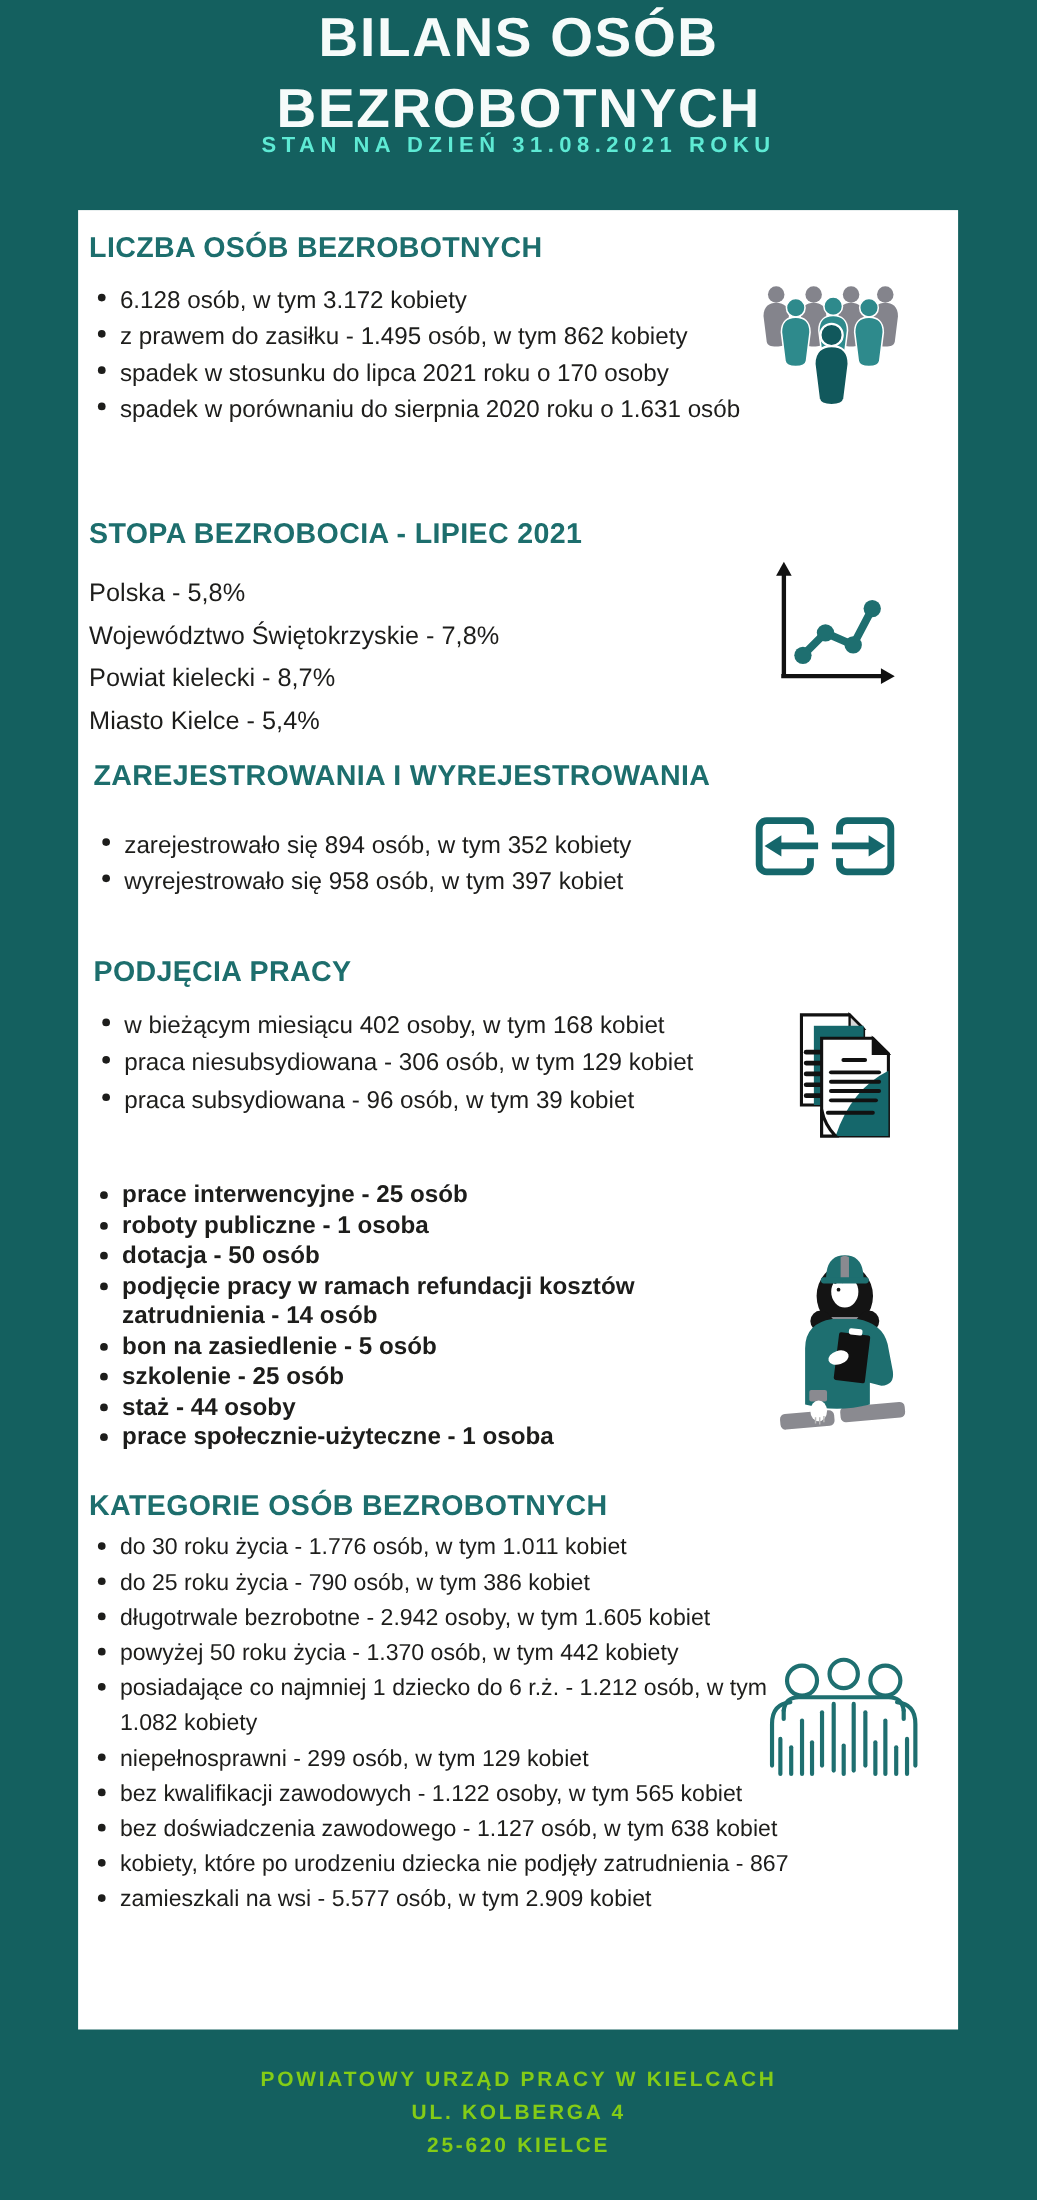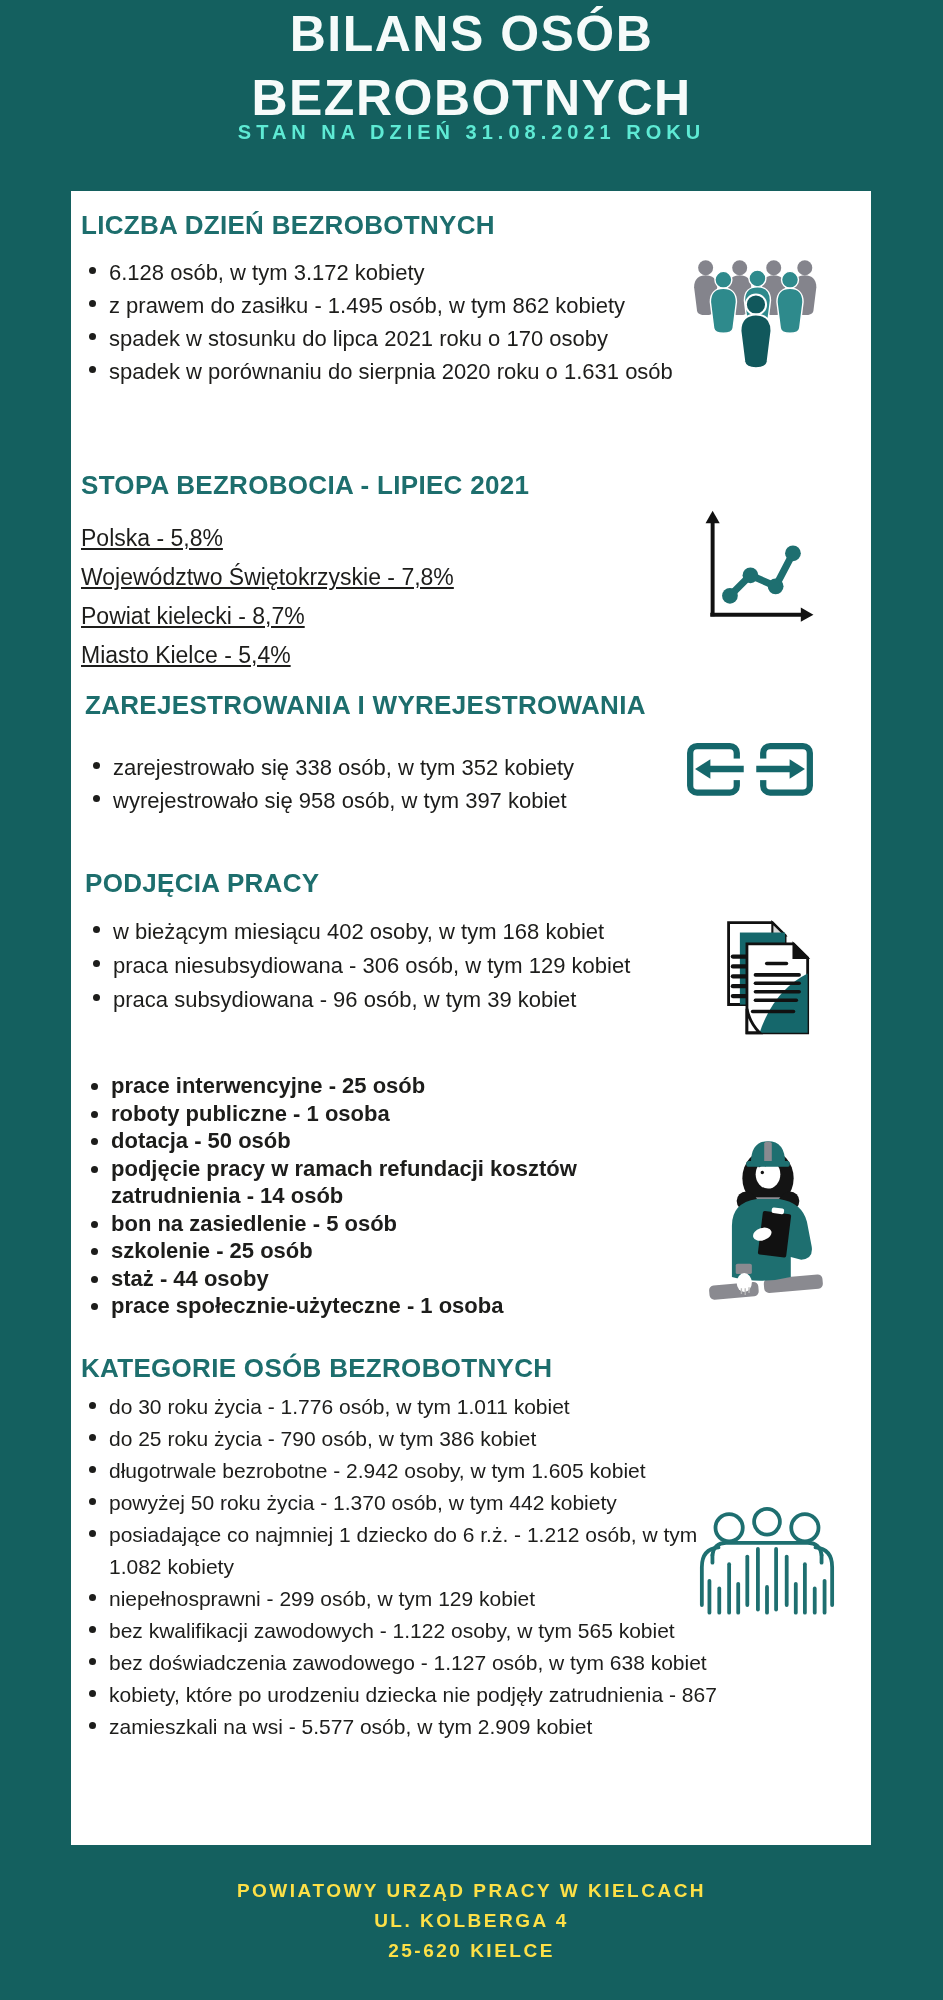--- a/index.html
+++ b/index.html
@@ -27,21 +27,21 @@
   .sec-heading{
     color:#1D6E6D;font-weight:bold;font-size:26px;letter-spacing:.3px;line-height:30px;
   }
   ul.items{list-style:none;margin:0;padding:0;}
   li.item{
     position:relative;padding-left:28px;color:#1D1D1B;font-size:22px;
   }
   li.item::before{
     content:"";position:absolute;left:8px;top:.52em;width:7px;height:7px;border-radius:50%;background:#1D1D1B;
   }
-  .no-bullet li.item{padding-left:0;text-decoration:underline;}
+  .no-bullet li.item{padding-left:0;}
   .no-bullet li.item::before{display:none;}
 
   .sec-1{left:10px;top:19px;width:600px;}  .sec-1 .items{margin-top:16px;} .sec-1 li{line-height:33px;}
   .sec-2{left:10px;top:279px;width:600px;} .sec-2 .items{margin-top:19px;} .sec-2 li{line-height:39px;font-size:23px;}
   .sec-3{left:14px;top:499px;width:600px;} .sec-3 .items{margin-top:31px;} .sec-3 li{line-height:33px;}
   .sec-4{left:14px;top:677px;width:600px;} .sec-4 .items{margin-top:17px;} .sec-4 li{line-height:34px;}
   .sec-5{left:12px;top:869px;width:560px;} .sec-5 .items{margin-top:12px;font-weight:bold;}  .sec-5 li{line-height:27.5px;}
   .sec-6{left:10px;top:1162px;width:645px;}.sec-6 .items{margin-top:8px;}  .sec-6 li{line-height:32px;font-size:21px;}
 
   
@@ -50,37 +50,37 @@
   .icon-crowd  {left:608px;top:53px;  width:148px;height:134px;}
   .icon-chart  {left:618px;top:315px; width:126px;height:126px;}
   .icon-arrows {left:612px;top:546px; width:134px;height:64px;}
   .icon-docs   {left:642px;top:726px; width:106px;height:120px;}
   .icon-worker {left:630px;top:934px; width:134px;height:188px;}
   .icon-team   {left:620px;top:1308px;width:152px;height:150px;}
 
   
   .footer{
     position:absolute;left:0;right:0;top:1876px;text-align:center;
-    color:#fde047;font-weight:bold;font-size:19px;line-height:30px;letter-spacing:2.5px;
+    color:#84cc16;font-weight:bold;font-size:19px;line-height:30px;letter-spacing:2.5px;
   }
 </style>
 </head>
 <body>
 
 <div class="poster">
 
   <div class="title">
     <span class="title-inner">BILANS OSÓB BEZROBOTNYCH</span>
   </div>
   <div class="subtitle">STAN NA DZIEŃ 31.08.2021 ROKU</div>
 
   <div class="card">
 
     <div class="section sec-1">
-      <div class="sec-heading">LICZBA DZIEŃ BEZROBOTNYCH</div>
+      <div class="sec-heading">LICZBA OSÓB BEZROBOTNYCH</div>
       <ul class="items">
         <li class="item">6.128 osób, w tym 3.172 kobiety</li>
         <li class="item">z prawem do zasiłku - 1.495 osób, w tym 862 kobiety</li>
         <li class="item">spadek w stosunku do lipca 2021 roku o 170 osoby</li>
         <li class="item">spadek w porównaniu do sierpnia 2020 roku o 1.631 osób</li>
       </ul>
     </div>
 
     <div class="section sec-2 no-bullet">
       <div class="sec-heading">STOPA BEZROBOCIA - LIPIEC 2021</div>
@@ -88,21 +88,21 @@
         <li class="item">Polska - 5,8%</li>
         <li class="item">Województwo Świętokrzyskie - 7,8%</li>
         <li class="item">Powiat kielecki - 8,7%</li>
         <li class="item">Miasto Kielce - 5,4%</li>
       </ul>
     </div>
 
     <div class="section sec-3">
       <div class="sec-heading">ZAREJESTROWANIA I WYREJESTROWANIA</div>
       <ul class="items">
-        <li class="item">zarejestrowało się 338 osób, w tym 352 kobiety</li>
+        <li class="item">zarejestrowało się 894 osób, w tym 352 kobiety</li>
         <li class="item">wyrejestrowało się 958 osób,  w tym 397 kobiet</li>
       </ul>
     </div>
 
     <div class="section sec-4">
       <div class="sec-heading">PODJĘCIA PRACY</div>
       <ul class="items">
         <li class="item">w bieżącym miesiącu 402 osoby, w tym 168 kobiet</li>
         <li class="item">praca niesubsydiowana - 306 osób,  w tym 129 kobiet</li>
         <li class="item">praca subsydiowana - 96 osób, w tym 39 kobiet</li>

